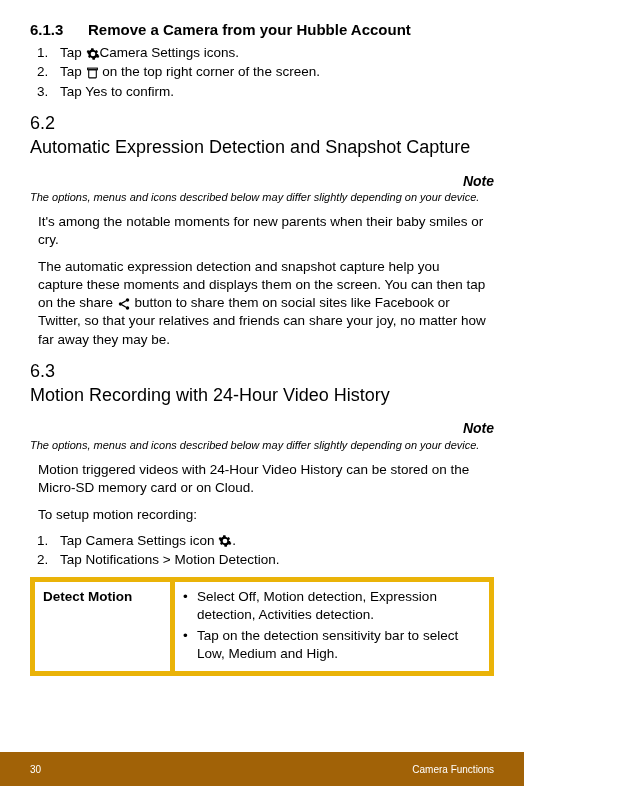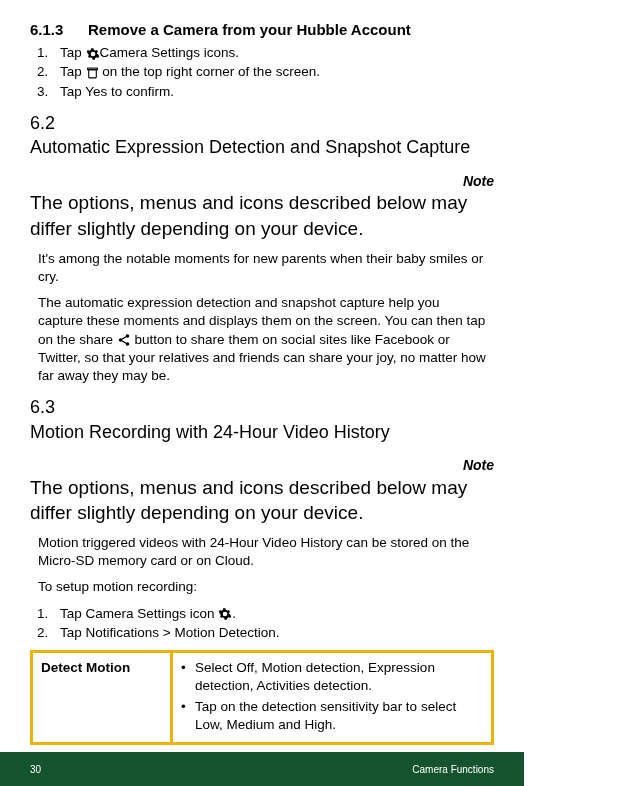--- a/index.html
+++ b/index.html
@@ -13,34 +13,34 @@
   .h62, .h63 { font-weight: normal; font-size: 18px; margin-top: 10px; margin-bottom: 6px; }
   .h62 .num, .h63 .num { display:inline-block; width: 58px; vertical-align: top; }
   .h62 .title, .h63 .title { display:inline-block; width: 480px; }
 
   ol { list-style: decimal; padding-left: 22px; margin: 0 0 8px 0; }
   ol li { font-size: 13.5px; margin: 1px 0; padding-left: 8px; }
 
   p.body { font-size: 13.5px; margin: 8px 8px; }
 
   .notehead { font-weight: bold; font-style: italic; font-size: 14px; margin-top: 12px; text-align: right; }
-  .notebody { font-size: 19px; margin-bottom: 8px; }
+  .notebody { font-style: italic; font-size: 11px; margin-bottom: 8px; }
 
   .bold { font-weight: normal; }
 
   .icon { display:inline-block; vertical-align: middle; }
   .icon svg { display:block; }
 
   table.opts { border-collapse: collapse; width: 100%; margin-top: 4px; }
-  table.opts td { border: 3px solid #eab308; padding: 6px 8px; font-size: 13.5px; vertical-align: top; }
+  table.opts td { border: 5px solid #eab308; padding: 6px 8px; font-size: 13.5px; vertical-align: top; }
   table.opts td.label { width: 140px; font-weight: bold; }
   .bullet-row { display:flex; align-items:flex-start; margin-bottom:2px; }
   .bullet-dot { width: 14px; flex:none; }
 
-  .footer { position: absolute; bottom: 0; left: 0; right: 0; height: 34px; background: #14532d; color: #fff; font-size: 10px; display:flex; align-items:center; justify-content:space-between; padding: 0 30px; }
+  .footer { position: absolute; bottom: 0; left: 0; right: 0; height: 34px; background: #a16207; color: #fff; font-size: 10px; display:flex; align-items:center; justify-content:space-between; padding: 0 30px; }
 </style>
 </head>
 <body>
 
 <div class="page">
  <div class="content">
 
   <div class="h613">
     <span class="num">6.1.3</span><span>Remove a Camera from your Hubble Account</span>
   </div>

